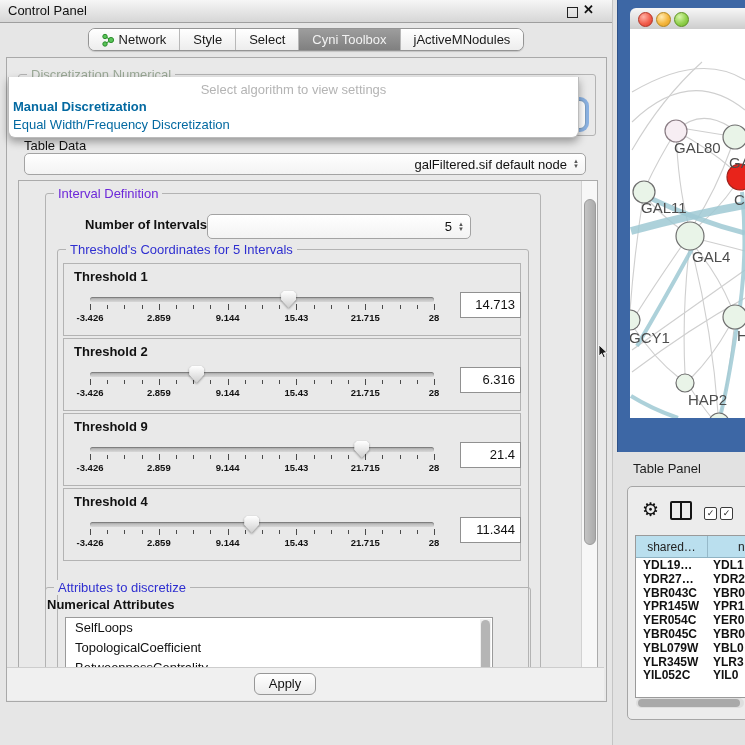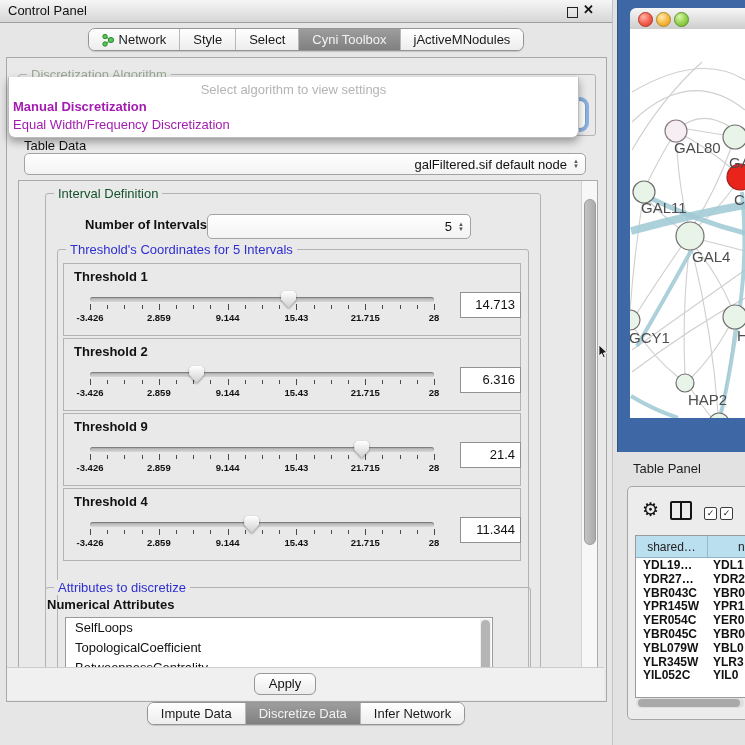--- a/index.html
+++ b/index.html
@@ -20,35 +20,35 @@
   .seg .s:last-child{border-right:none;}
   .seg .s.sel{background:linear-gradient(#9d9d9d,#808080);color:#f2f2f2;}
   #top-tabs{left:0;top:28px;width:612px;}
   #bottom-tabs{left:0;top:702px;width:612px;}
 
   
   #cp-body{left:6px;top:57px;width:599px;height:643px;background:#e9e9e9;border:1px solid #a9a9a9;}
 
   .groupbox{position:absolute;border:1px solid #b3b3b3;border-radius:3px;}
   .gtitle{position:absolute;top:-8px;left:8px;background:#e9e9e9;padding:0 4px;font-size:13px;white-space:nowrap;}
-  .gtitle.green{color:#14532d;}
+  .gtitle.green{color:#6d28d9;}
   .gtitle.blue{color:#2f2fd0;}
   .gtitle.algo{color:#9aa896;}
 
   .combo{position:absolute;background:linear-gradient(#ffffff,#f3f3f3);border:1px solid #a3a3a3;border-radius:5px;display:flex;align-items:center;}
   .combo .cval{padding-left:12px;font-size:13px;color:#111;flex:1;white-space:nowrap;overflow:hidden;text-align:right;}
   .stepper{display:flex;flex-direction:column;align-items:center;justify-content:center;width:18px;color:#555;font-size:6px;line-height:5px;}
 
   
   #algo-combo{left:28px;top:100px;width:556px;height:27px;z-index:5;background:#fff;border:1px solid #7a9ec2;border-radius:6px;box-shadow:0 0 0 3px rgba(106,158,222,.75);}
 
   
   #algo-popup{left:8px;top:77px;width:569px;height:60px;background:#fff;border:1px solid #bcbcbc;border-top:none;border-radius:0 0 7px 7px;box-shadow:0 4px 9px rgba(0,0,0,.35);z-index:30;}
   #popup-hint{top:5px;left:0;width:100%;text-align:center;color:#b4b4b4;font-size:13px;}
-  .popup-opt{position:absolute;left:4px;font-size:13px;color:#a21caf;white-space:nowrap;}
+  .popup-opt{position:absolute;left:4px;font-size:13px;color:#0369a1;white-space:nowrap;}
   .popup-opt.bold{font-weight:bold;}
 
   
   #scrollbox{left:18px;top:180px;width:578px;height:488px;border:1px solid #ababab;overflow:hidden;background:#e9e9e9;}
   .blabel{position:absolute;font-weight:bold;font-size:13px;color:#111;white-space:nowrap;}
 
   
   #vscroll{position:absolute;left:562px;top:0;width:16px;height:488px;background:#f7f7f7;border-left:1px solid #d2d2d2;}
   #vscroll .thumb{position:absolute;left:2px;top:18px;width:10px;height:344px;background:linear-gradient(90deg,#c4c4c4,#ababab);border:1px solid #9b9b9b;border-radius:6px;}
 
@@ -140,21 +140,21 @@
         </div>
         <div class="s">
           <span>jActiveMNodules</span>
         </div>
       </div>
   </div>
 
   <div class="abs" id="cp-body"></div>
 
   <div class="groupbox" style="left:18px;top:74px;width:576px;height:60px;">
-    <span class="gtitle algo">Discretization Algorithm</span>
+    <span class="gtitle algo">Discretization Numerical</span>
   </div>
   <div class="combo abs" id="algo-combo">
     <div class="cval"></div>
     <div class="stepper">
         <span>▲</span>
         <span>▼</span>
       </div>
   </div>
 
   <div class="abs" id="algo-popup">
@@ -359,33 +359,20 @@
 
     <div id="vscroll">
         <div class="thumb"></div>
       </div>
   </div>
 
   <div class="abs" id="apply-bar">
     <div class="abs" id="apply-btn">Apply</div>
   </div>
 
-  <div class="abs segwrap" id="bottom-tabs">
-    <div class="seg" id="bottom-seg">
-        <div class="s">
-          <span>Impute Data</span>
-        </div>
-        <div class="s sel">
-          <span>Discretize Data</span>
-        </div>
-        <div class="s">
-          <span>Infer Network</span>
-        </div>
-      </div>
-  </div>
 
   <div class="abs" id="right-strip"></div>
   <div class="abs" id="net-blue"></div>
   <div class="abs" id="mac-titlebar">
     <div class="light" id="light-red"></div>
     <div class="light" id="light-yellow"></div>
     <div class="light" id="light-green"></div>
   </div>
   <svg class="abs" id="net-canvas" width="115" height="389" viewBox="630 29 115 389">
       <path d="M632,122 Q690,66 745,110" fill="none" stroke="#cfcfcf" stroke-width="1.1"></path>

